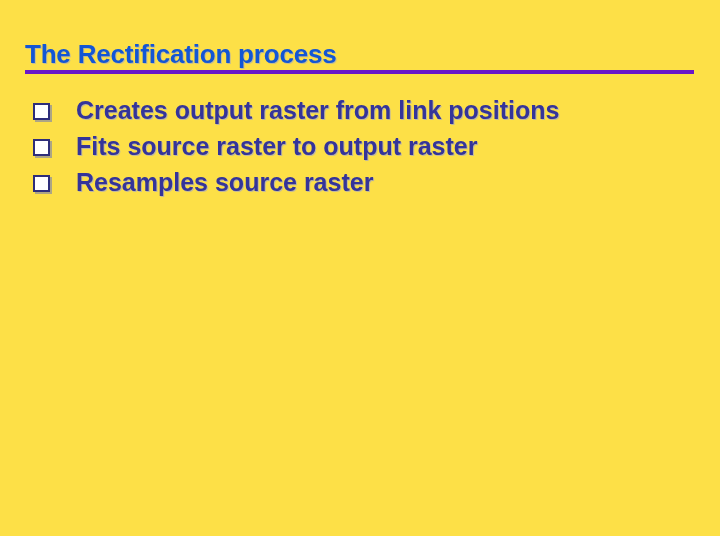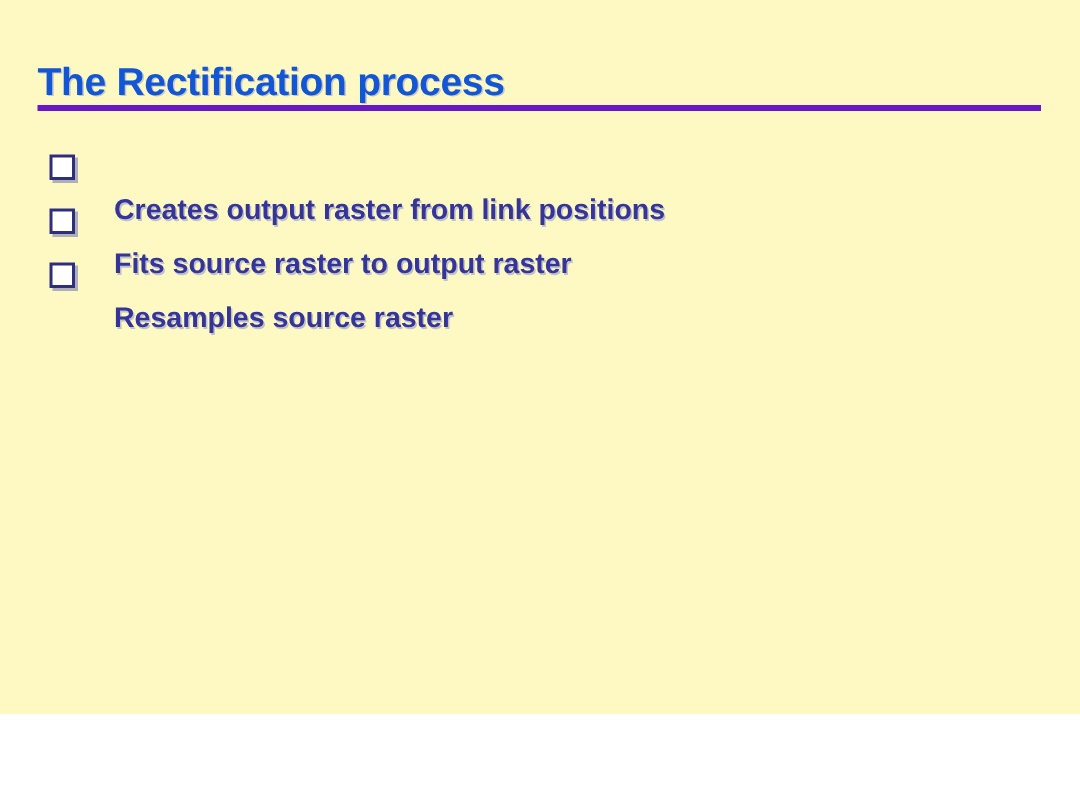--- a/index.html
+++ b/index.html
@@ -10,22 +10,22 @@
     width: 720px;
     height: 540px;
     background: #ffffff;
     font-family: "Liberation Sans", sans-serif;
     overflow: hidden;
   }
 
   .slide {
     position: relative;
     width: 720px;
-    height: 476px;
-    background: #fef9c3;
+    height: 536px;
+    background: #fde047;
   }
 
   
   .title-block {
     position: absolute;
     left: 25px;
     top: 38px;
     width: 670px;
   }
   .slide-title {
@@ -68,27 +68,26 @@
     position: absolute;
     left: 3px;
     top: 7px;
     width: 13px;
     height: 13px;
     border: 2px solid #2e2e7a;
     background: #ffffff;
     box-shadow: 2px 2px 0 rgba(120,125,175,0.60);
   }
   .bullet-text {
-    font-size: 19px;
+    font-size: 25px;
     font-weight: bold;
     color: #343499;
     line-height: 28px;
     white-space: nowrap;
     text-shadow: 1px 1px 0 rgba(160,165,205,0.65);
-    margin-top: 31px;
   }
 </style>
 </head>
 <body>
 
 <div class="slide">
 
   <div class="title-block">
     <div class="slide-title">The Rectification process</div>
   </div>

